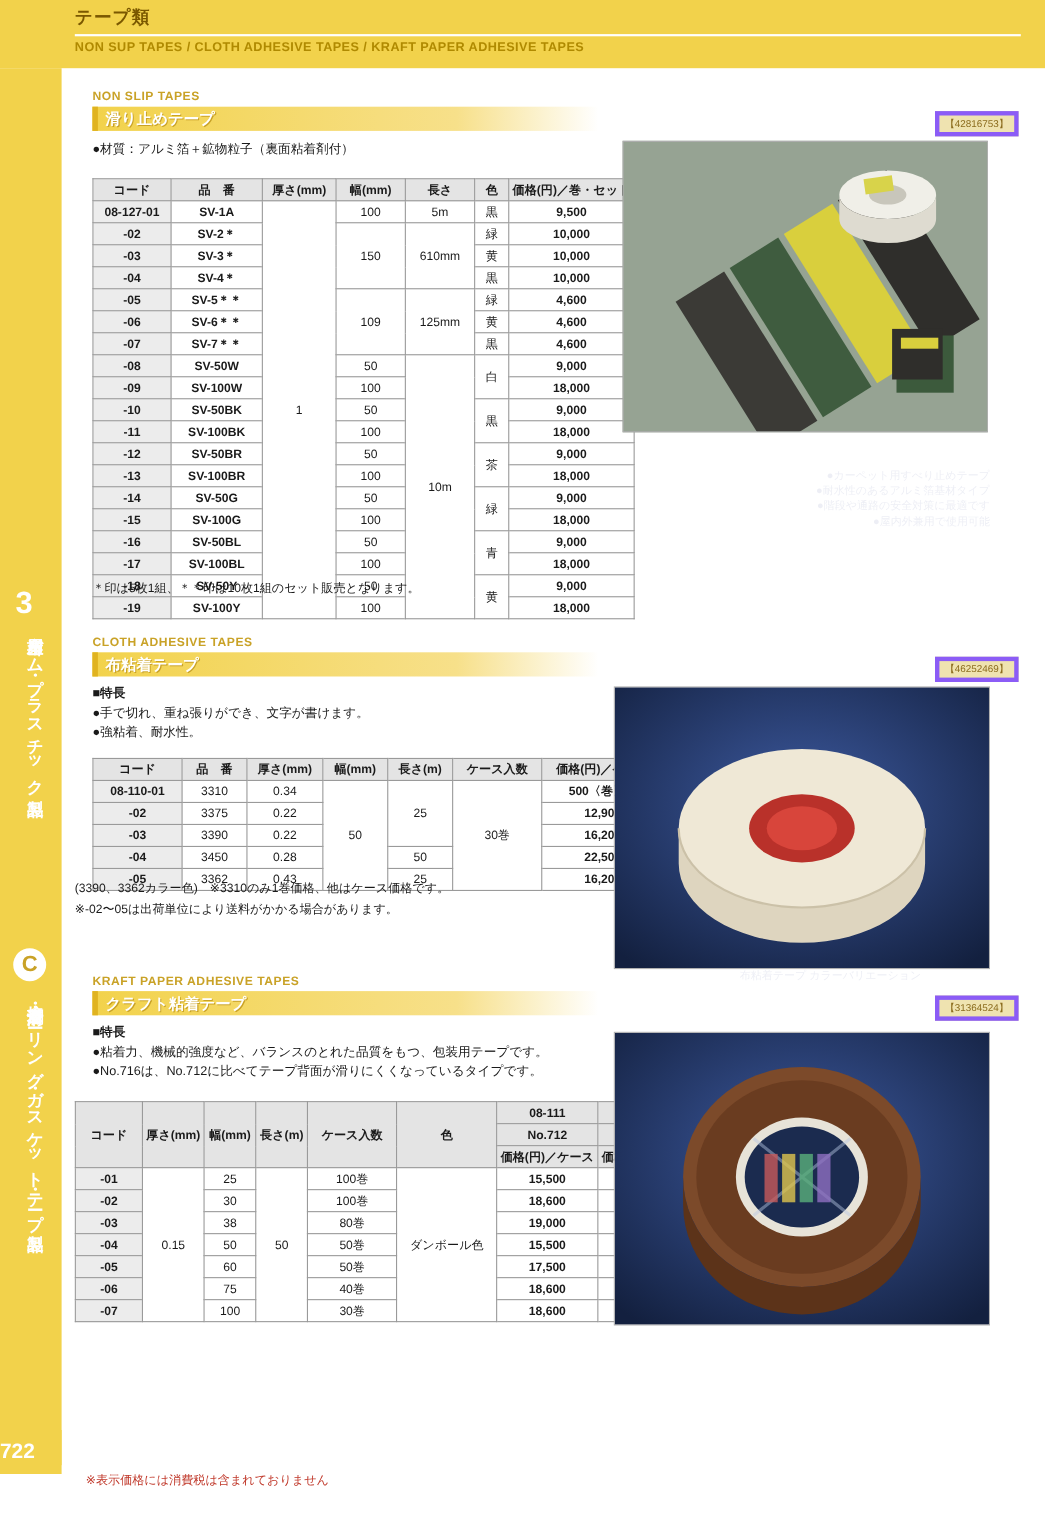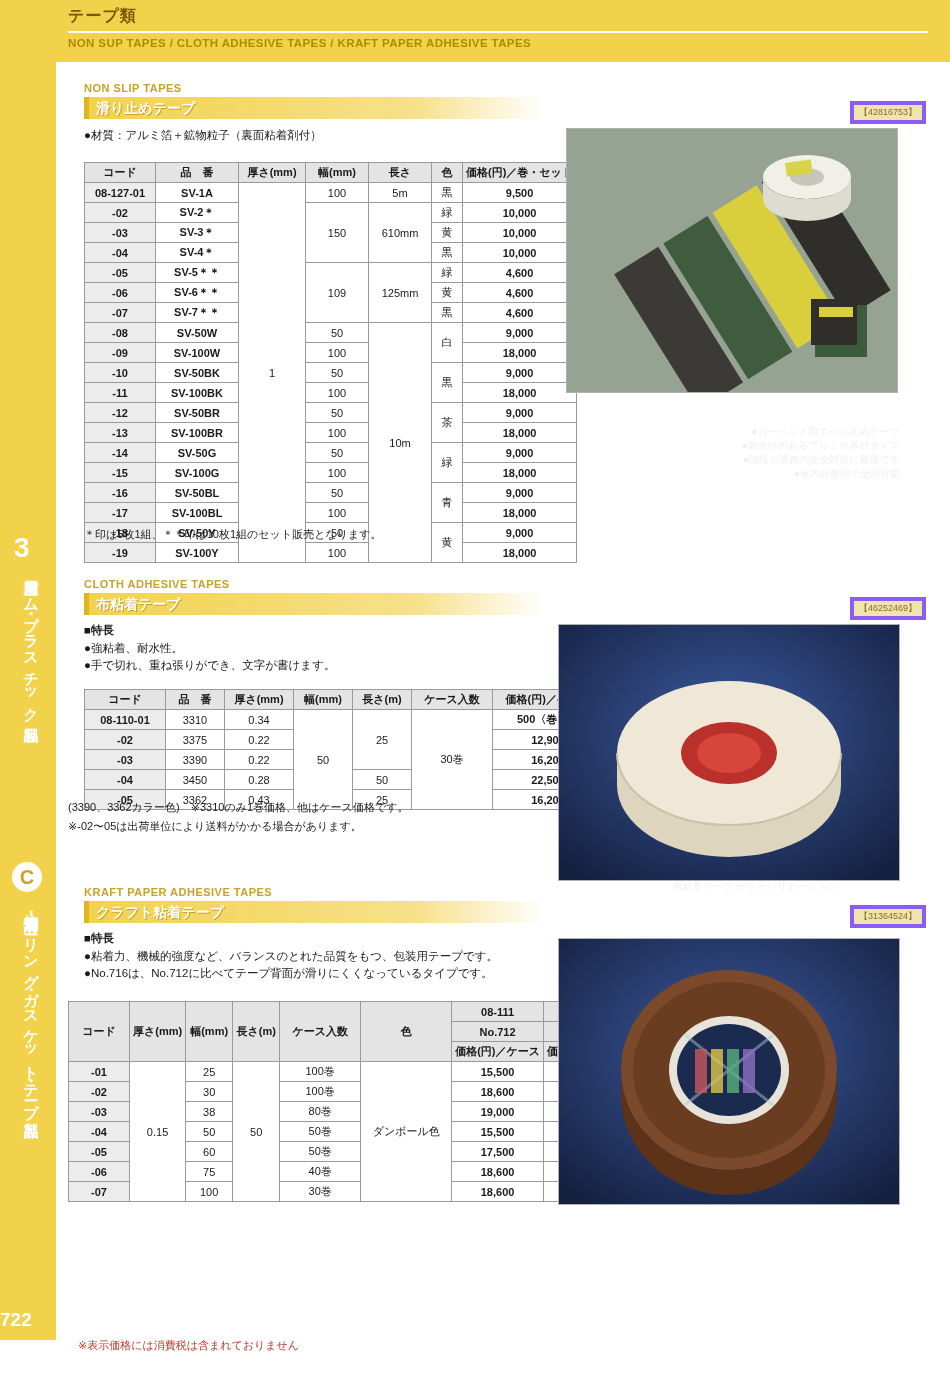--- a/index.html
+++ b/index.html
@@ -319,22 +319,22 @@
 
 <div class="ghost" style="left:620px;top:425px;width:280px;text-align:right;">●カーペット用すべり止めテープ<br>●耐水性のあるアルミ箔基材タイプ<br>●階段や通路の安全対策に最適です<br>●屋内外兼用で使用可能</div>
 
 <div class="section" style="left:84px;top:578px;width:470px;">
   <div class="eng-label">CLOTH ADHESIVE TAPES</div>
   <div class="jp-title-bar">
     <span class="bar-left"></span>
     <span class="jp-title">布粘着テープ</span>
   </div>
   <div class="feature-head">■特長</div>
+  <div class="feature-line">●手で切れ、重ね張りができ、文字が書けます。</div>
   <div class="feature-line">●強粘着、耐水性。</div>
-  <div class="feature-line">●手で切れ、重ね張りができ、文字が書けます。</div>
 </div>
 <div class="code-tag" style="left:850px;top:597px;">【46252469】</div>
 
 <table class="spec" style="position:absolute;left:84px;top:689px;">
   <thead>
     <tr>
       <th style="width:74px">コード</th>
       <th style="width:52px">品　番</th>
       <th style="width:62px">厚さ(mm)</th>
       <th style="width:52px">幅(mm)</th>

